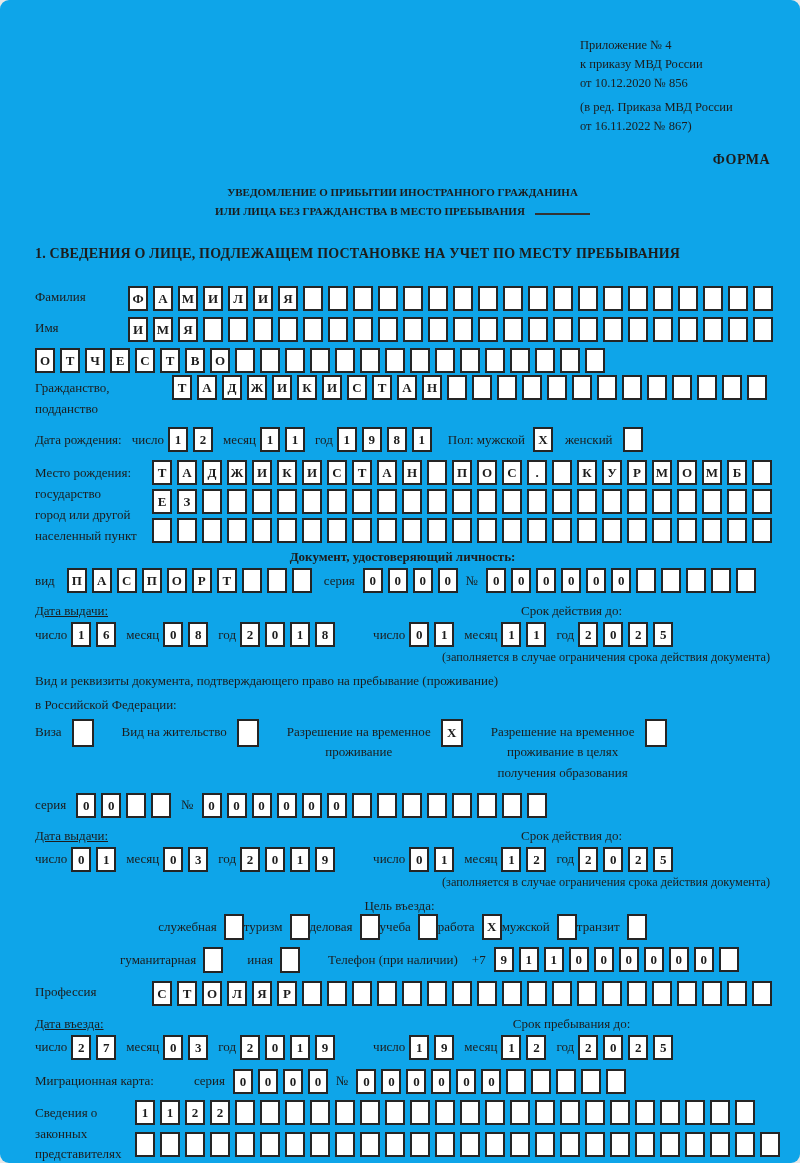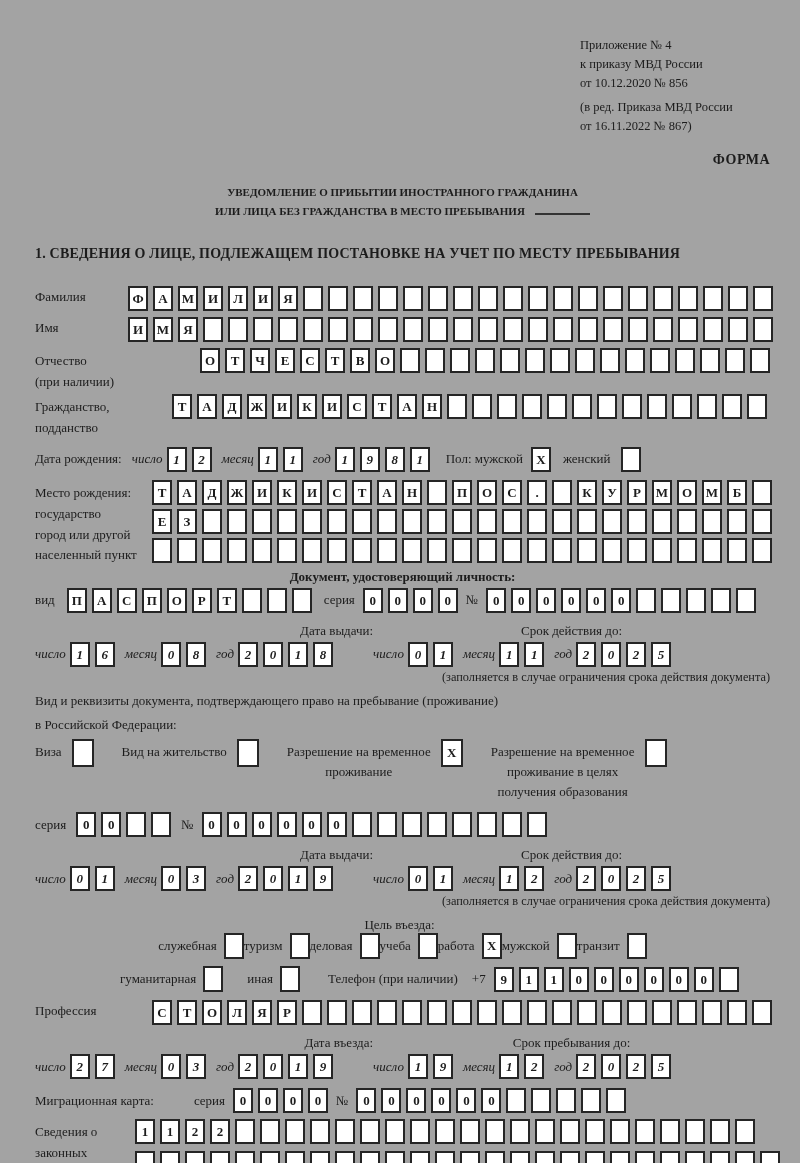--- a/index.html
+++ b/index.html
@@ -1,43 +1,43 @@
 <!DOCTYPE html>
 <html><head>
 <meta charset="utf-8">
 <style>
   html,body{margin:0;padding:0;background:#e8e8e8;}
   .page{
-    width:800px;height:1163px;margin:0 auto;background:#a3a3a3;color:#1c1c1c;
+    width:800px;height:1163px;margin:0 auto;background:#0ea5e9;color:#1c1c1c;
     font-family:"Liberation Serif", serif;font-size:13px;
-    box-sizing:border-box;padding:36px 30px 0 35px;position:relative;overflow:hidden;
+    box-sizing:border-box;padding:36px 30px 0 35px;position:relative;overflow:hidden;border-radius:9px;
   }
   .hdr{margin-left:auto;width:190px;font-size:12.5px;line-height:1.5;}
   .hdr .sub{margin-top:6px;}
   .forma{text-align:right;font-weight:700;font-size:14px;margin-top:16px;letter-spacing:.5px;}
   .title{text-align:center;font-weight:700;font-size:11px;line-height:1.5;margin-top:16px;}
   .title .uline{display:inline-block;width:55px;border-bottom:2px solid #333;height:13px;margin-left:10px;}
   .sec1{font-weight:700;font-size:14px;margin-top:26px;letter-spacing:.2px;}
   .frow{display:flex;align-items:flex-start;margin-top:6px;}
   .flabel{flex:0 0 auto;padding-top:3px;}
   .cells{display:flex;flex-wrap:nowrap;}
   .cell{
     flex:0 0 auto;display:inline-block;box-sizing:border-box;width:20px;height:25px;
     border:2px solid #252525;margin-right:5px;text-align:center;font-weight:700;
     font-size:13px;line-height:21px;background:#fff;vertical-align:middle;
   }
   .cell{width:20px;} 
   .cell:last-child{margin-right:0;}
   .stack>.cells{margin-bottom:4px;}
   .center-head{font-weight:700;text-align:center;margin-top:8px;}
   .two-head{display:flex;margin-top:10px;}
-  .two-head .lh{width:46%;text-align:right;}
+  .two-head .lh{width:46%;text-align:left;text-decoration:underline;}
   .two-head .rh{width:54%;text-align:center;}
   .daterow{display:flex;align-items:center;margin-top:3px;}
-  .dgroup{display:flex;align-items:center;font-style:italic;}
+  .dgroup{display:flex;align-items:center;}
   .dgroup .dword{margin-right:4px;}
   .dgroup .cells{margin-right:10px;}
   .note-r{text-align:right;font-size:12.3px;margin-top:3px;}
   .plain{margin-top:8px;}
   .ropts{display:flex;align-items:flex-start;margin-top:6px;}
   .ropt{display:flex;align-items:flex-start;}
   .ropt .rlabel{white-space:pre-line;text-align:center;line-height:1.55;padding-top:3px;}
   .ropt .cell{margin-left:10px;width:22px;height:28px;line-height:24px;}
   .optrow{display:flex;align-items:center;flex:1 1 auto;justify-content:space-between;}
   .optpair{display:flex;align-items:center;}
@@ -125,22 +125,20 @@
         <span class="cell"></span>
         <span class="cell"></span>
         <span class="cell"></span>
         <span class="cell"></span>
         <span class="cell"></span>
         <span class="cell"></span>
       </span>
   </div>
 
   <div class="frow">
-    <span class="flabel w165 preline">Отчество
-(при наличии)</span>
     <span class="cells">
         <span class="cell">О</span>
         <span class="cell">Т</span>
         <span class="cell">Ч</span>
         <span class="cell">Е</span>
         <span class="cell">С</span>
         <span class="cell">Т</span>
         <span class="cell">В</span>
         <span class="cell">О</span>
         <span class="cell"></span>

